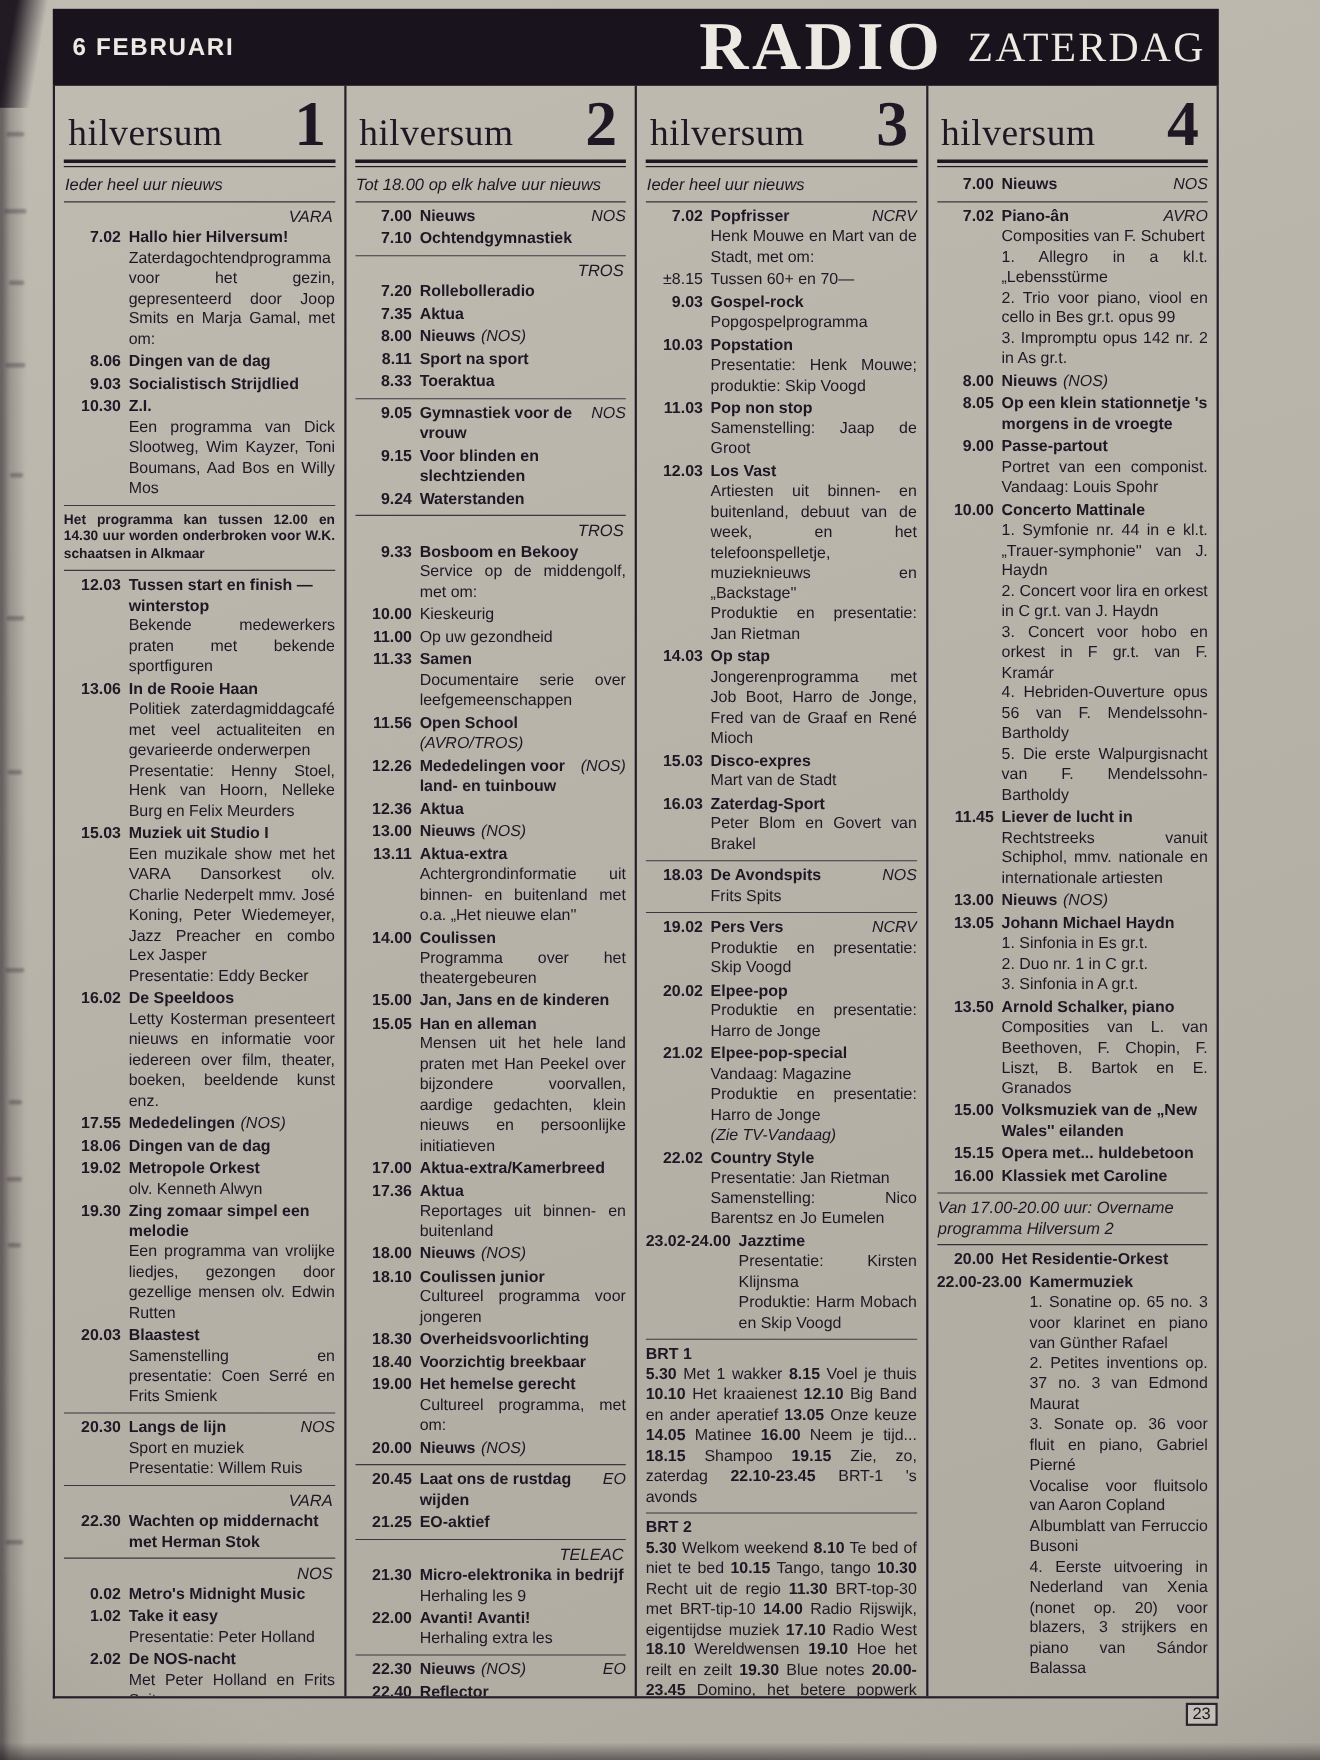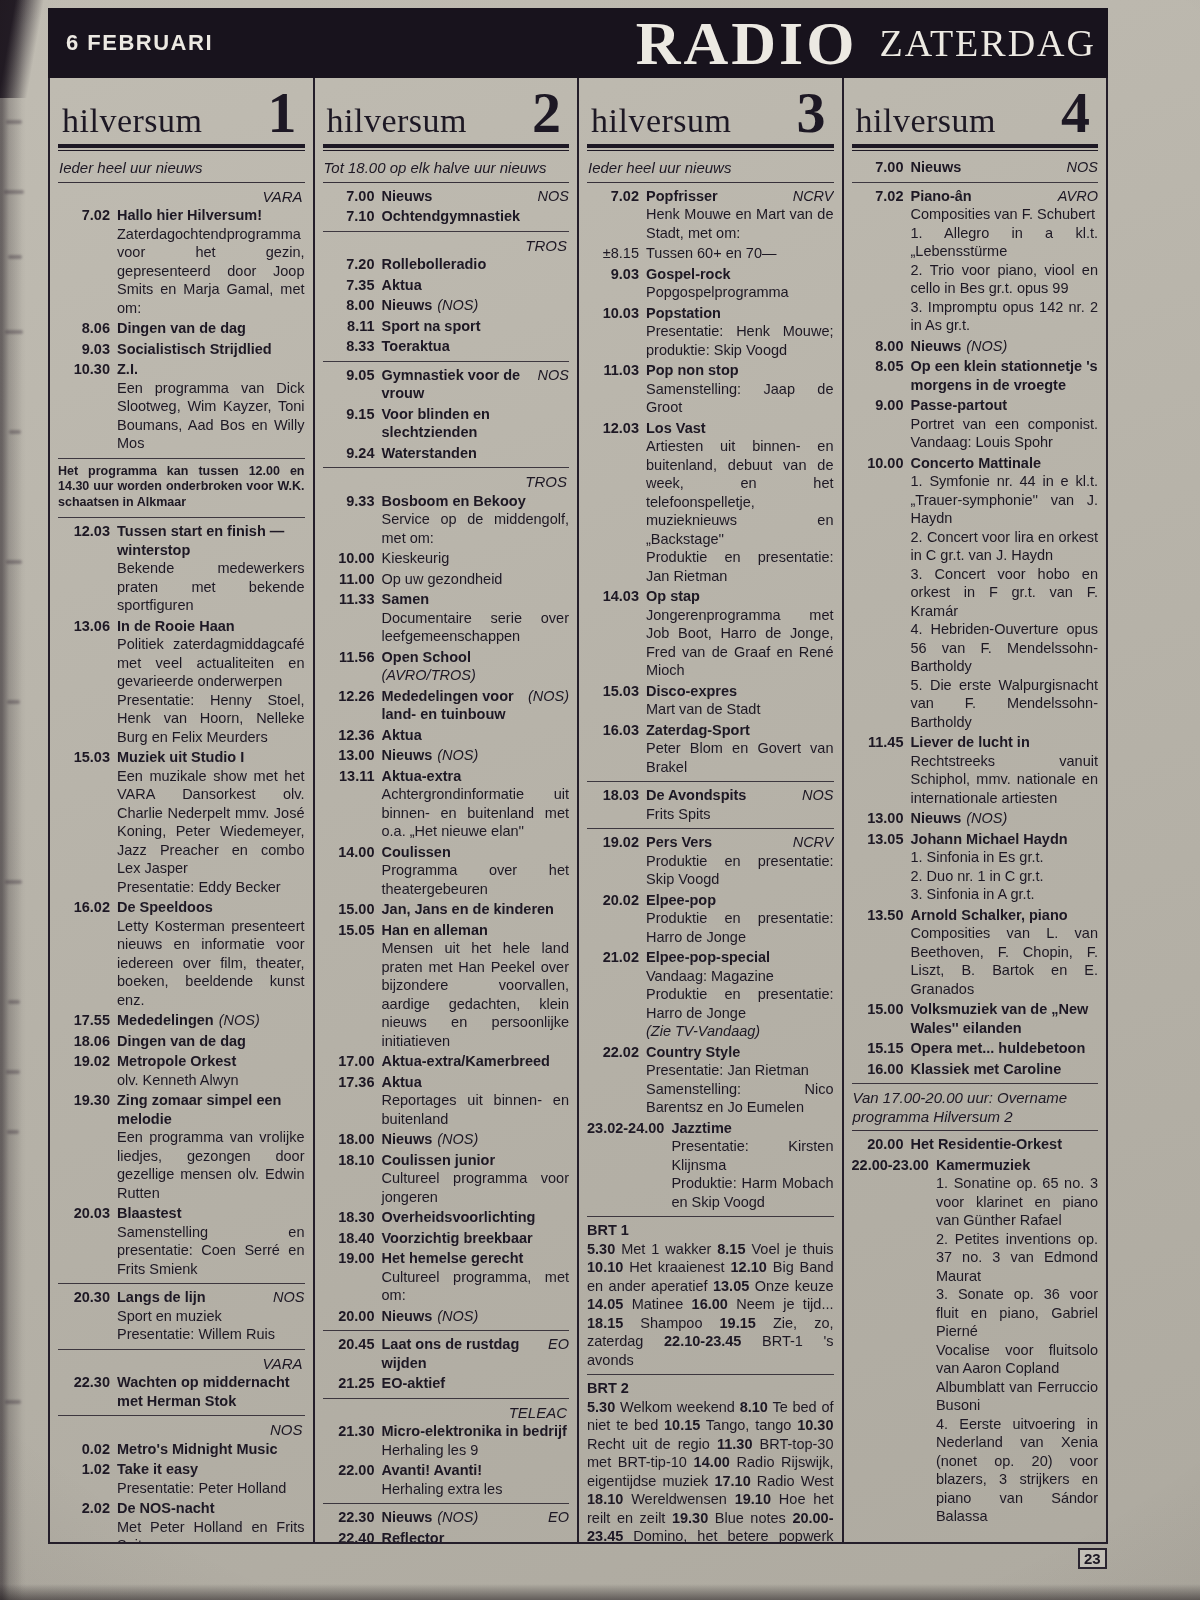--- a/index.html
+++ b/index.html
@@ -50,21 +50,21 @@
   .title.plain{font-weight:normal;}
   .tnote{font-style:italic;margin-left:5px;white-space:nowrap;}
   .net{margin-left:auto;font-style:italic;padding-left:6px;}
   .desc{text-align:justify;}
   .desc.i{font-style:italic;}
 
   .phead{font-weight:bold;margin-top:1px;}
   .para{text-align:justify;margin-bottom:3px;}
 
   .pageno{position:absolute;left:1078px;top:1548px;border:2px solid #2a2430;padding:0 4px;
-      font-weight:bold;font-size:15px;background:rgba(235,232,225,.35);z-index:10;}
+      font-weight:normal;font-size:15px;background:rgba(235,232,225,.35);z-index:10;}
 </style>
 </head>
 <body>
 
 <div class="scan">
   <div class="margin-artifacts">
     <div class="smudge" style="left:6px;top:120px;width:16px;height:4px;"></div>
     <div class="smudge" style="left:4px;top:190px;width:20px;height:4px;"></div>
     <div class="smudge" style="left:8px;top:255px;width:14px;height:4px;"></div>
     <div class="smudge" style="left:5px;top:330px;width:18px;height:4px;"></div>

